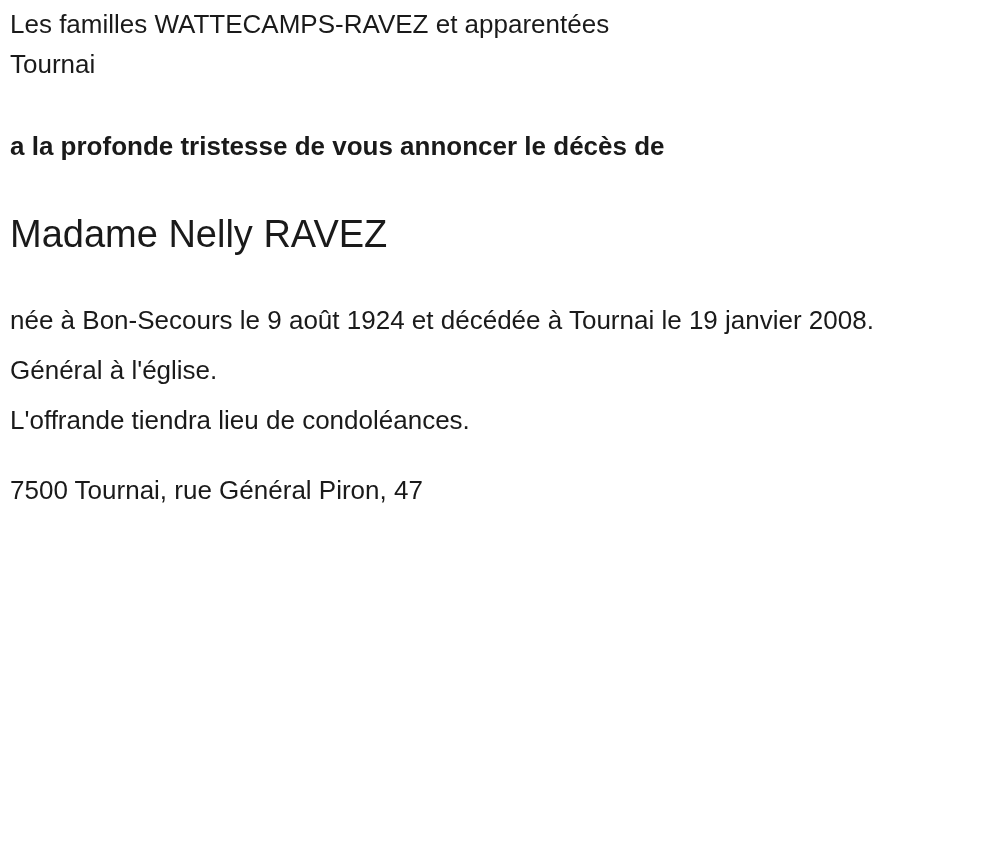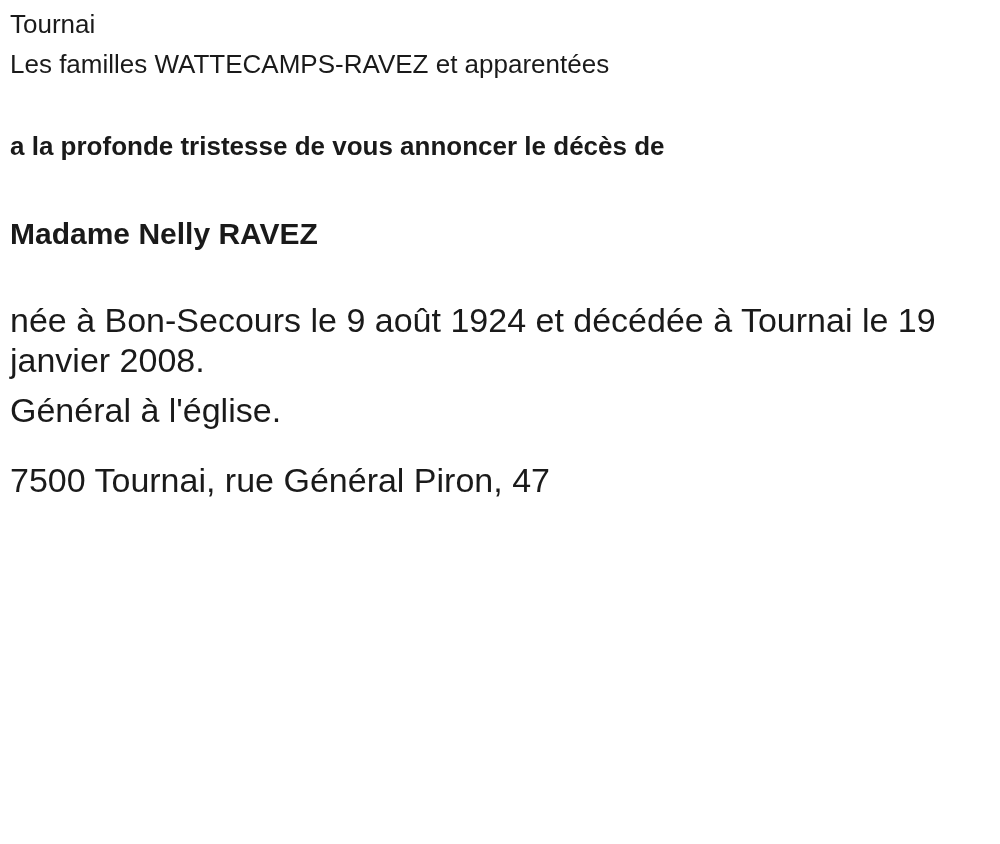--- a/index.html
+++ b/index.html
@@ -27,56 +27,57 @@
   .line {
     font-size: 26px;
     line-height: 40px;
     font-weight: 400;
   }
   .intro {
     margin-top: 42px !important;
     font-weight: bold;
   }
   .deceased-name {
-    font-size: 30px;
+    font-size: 38px;
     line-height: 48px;
-    font-weight: 700;
+    font-weight: 400;
     margin-top: 44px !important;
     margin-bottom: 42px !important;
     letter-spacing: 0px;
   }
   .para {
-    font-size: 34px;
+    font-size: 26px;
     line-height: 40px;
     font-weight: 400;
     margin-bottom: 10px !important;
     max-width: 950px;
   }
   .para strong {
     font-weight: 700;
   }
   .address {
     margin-top: 30px !important;
   }
 </style>
 </head>
 <body style="background: rgb(255, 255, 255); color: rgb(26, 26, 26);">
 
 <div class="doc">
+  <p class="line">Les familles WATTECAMPS-RAVEZ et apparentées</p>
+
   <p class="line">Tournai</p>
-
-  <p class="line">Les familles WATTECAMPS-RAVEZ et apparentées</p>
 
   <p class="line intro">a la profonde tristesse de vous annoncer le décès de</p>
 
   <h1 class="deceased-name">Madame Nelly RAVEZ</h1>
 
   <p class="para">née à Bon-Secours le 9 août 1924 et décédée à Tournai le 19 janvier 2008.</p>
 
 
   <p class="para">Général à l'église.</p>
 
+  <p class="para">L'offrande tiendra lieu de condoléances.</p>
 
 
 
 
   <p class="para address">7500 Tournai, rue Général Piron, 47</p>
 </div>
 
 </body></html>

